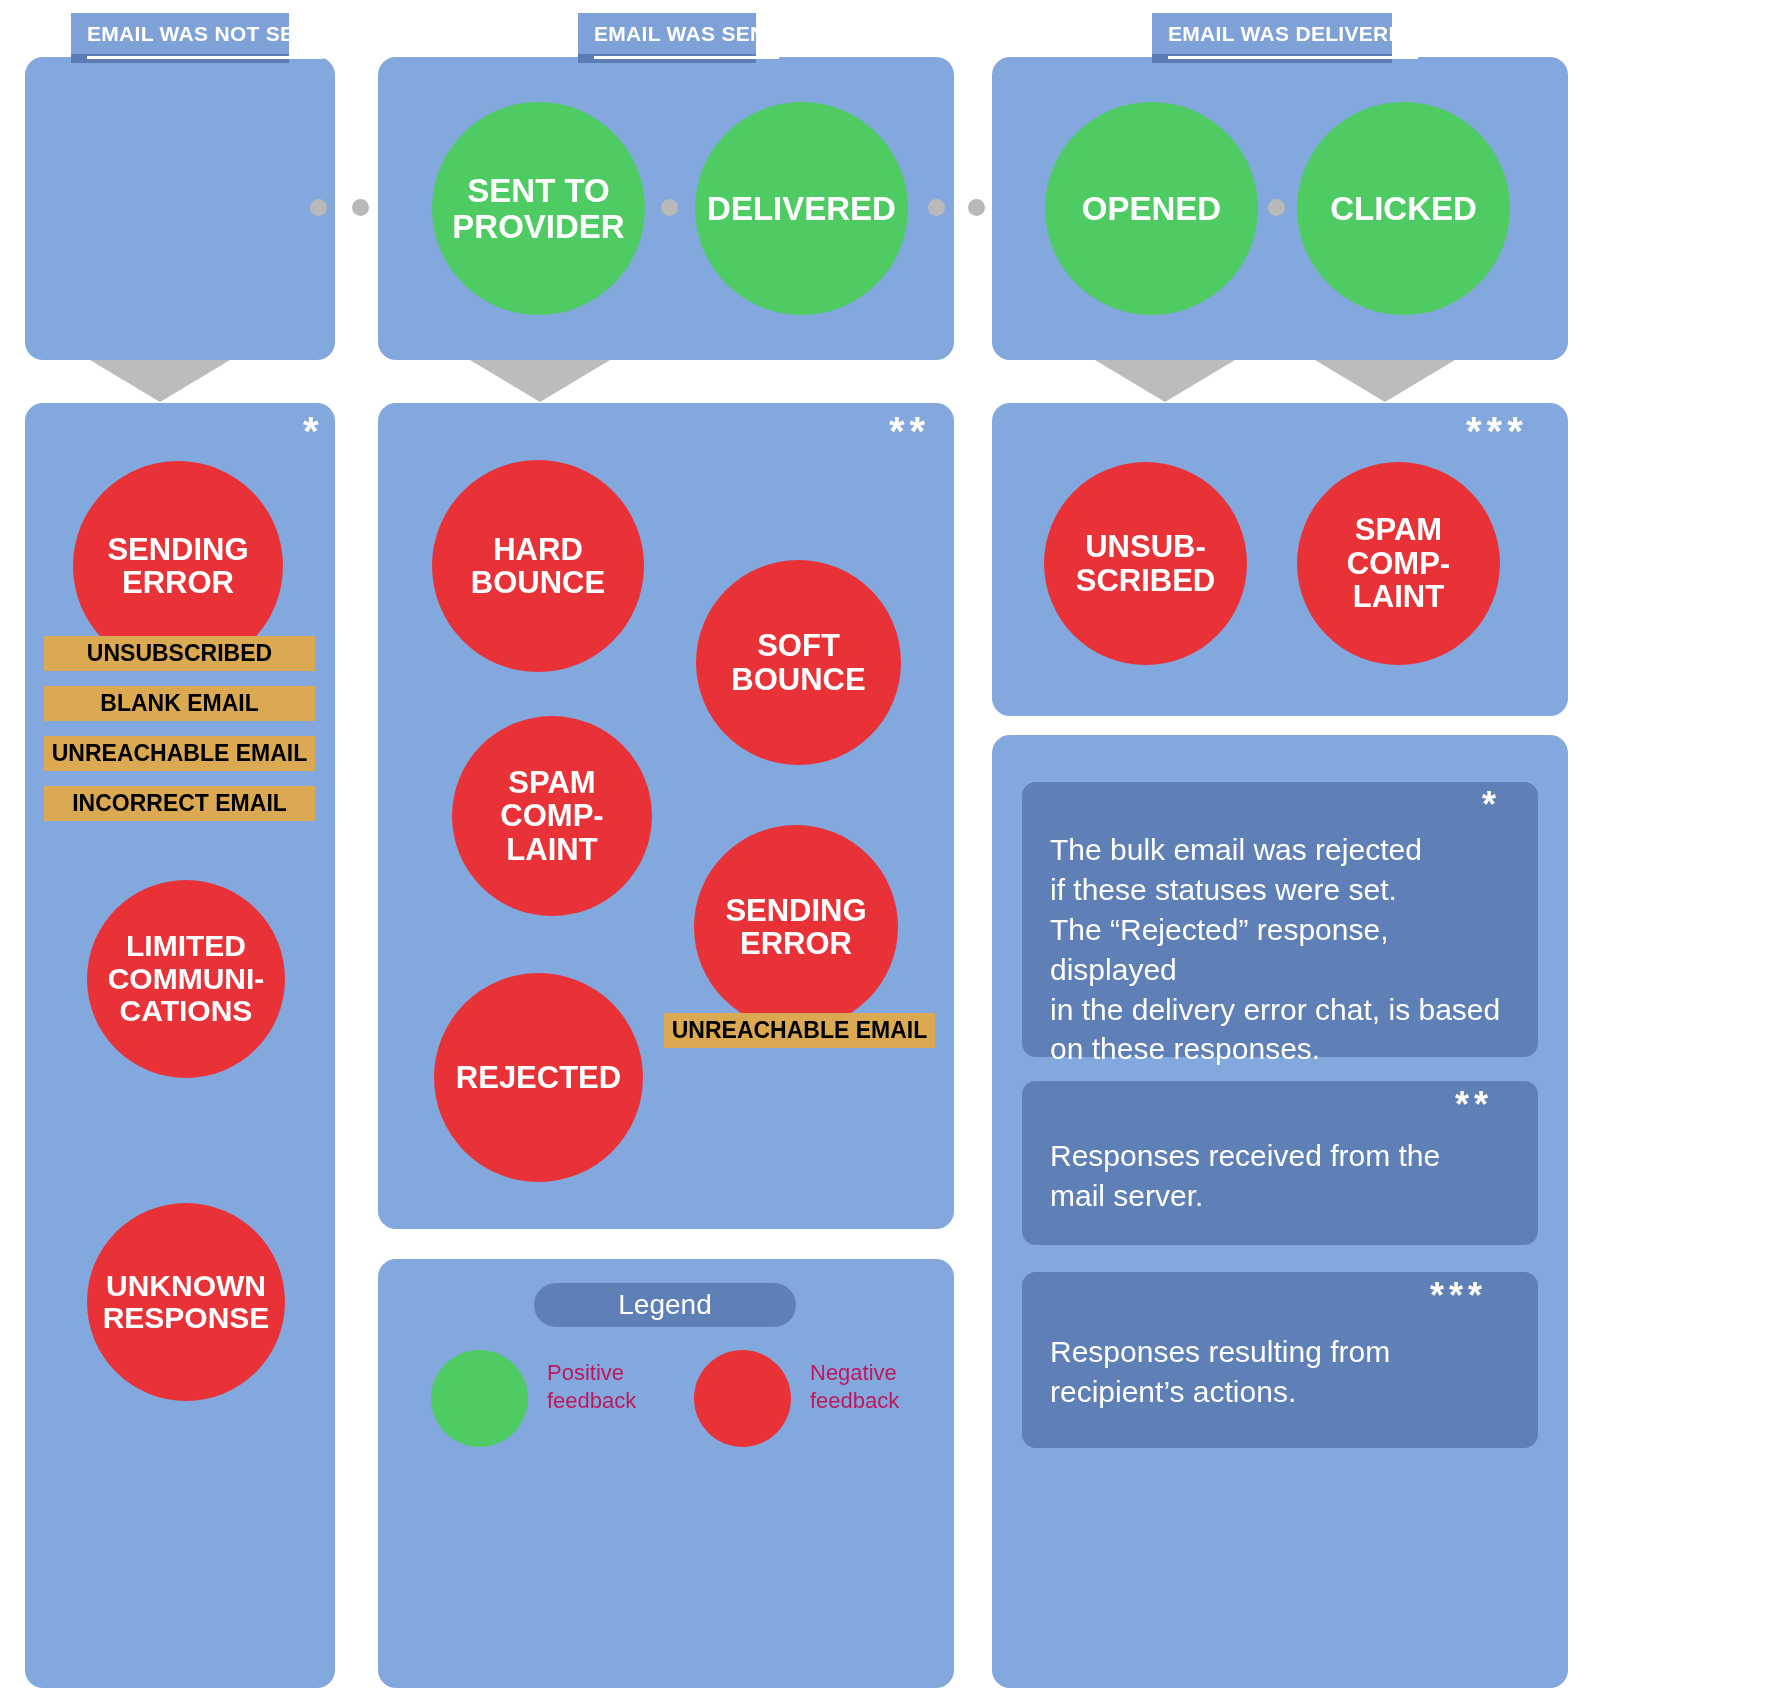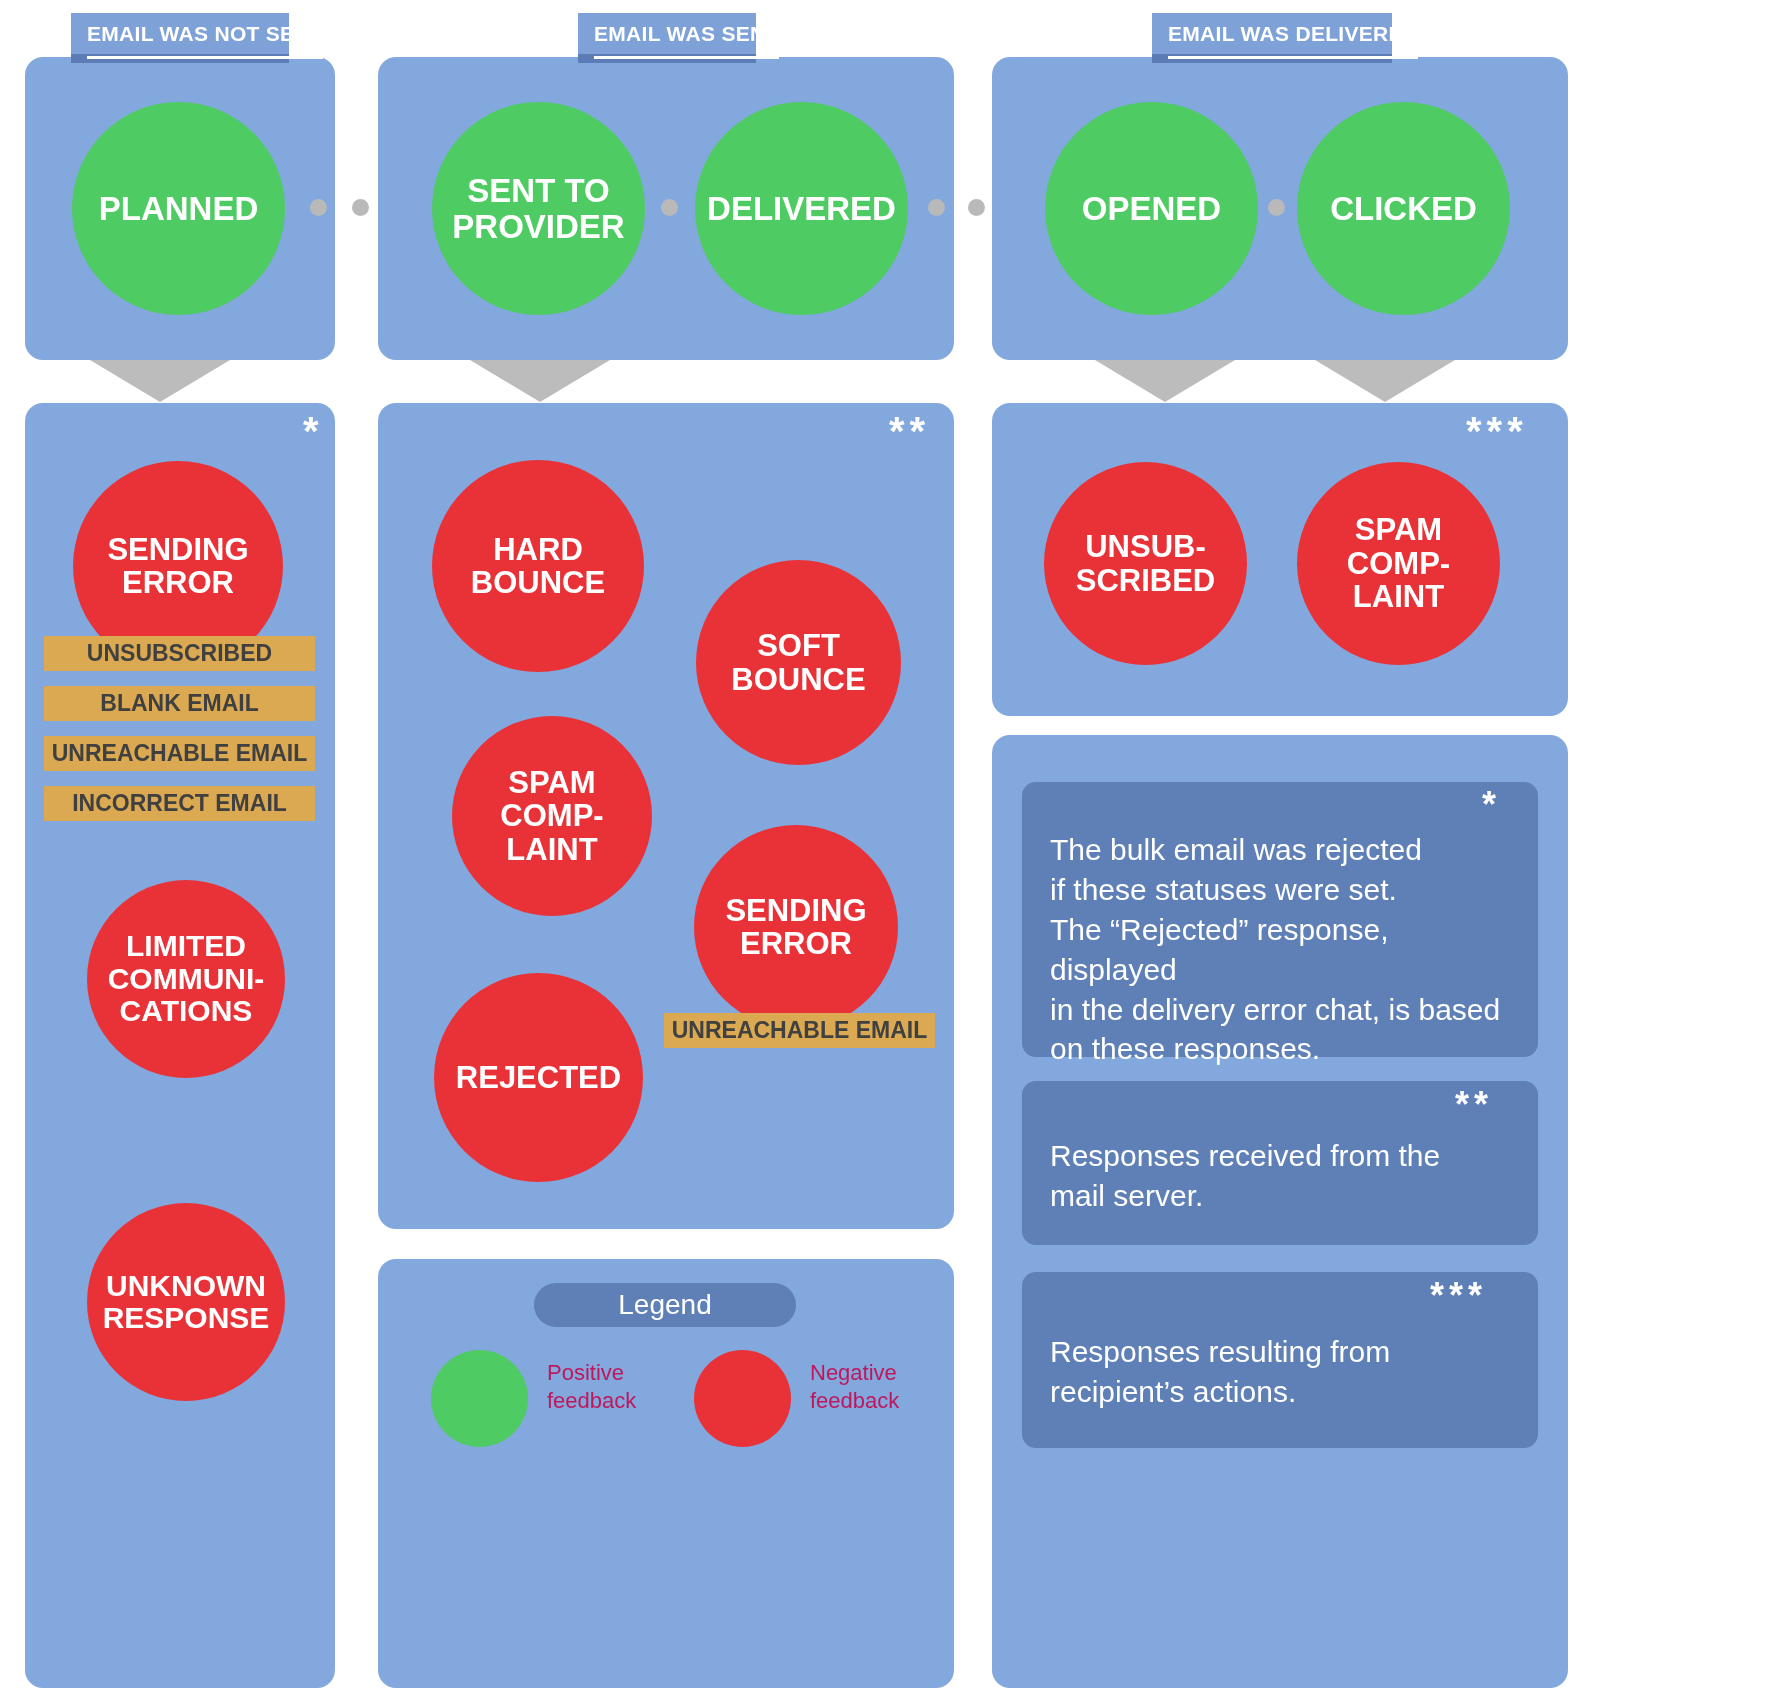--- a/index.html
+++ b/index.html
@@ -77,21 +77,21 @@
   .chevron {
     position: absolute;
     background: #bcbcbc;
     clip-path: polygon(0 0, 100% 0, 50% 100%);
   }
 
   
   .tag {
     position: absolute;
     background: #dba951;
-    color: #404040;
+    color: #000000;
     font-weight: bold;
     font-size: 22px;
     text-align: center;
     display: flex;
     align-items: center;
     justify-content: center;
     box-sizing: border-box;
     white-space: nowrap;
   }
 
@@ -155,23 +155,20 @@
   <div class="chevron" style="left:85px; top:357px; width:150px; height:45px;"></div>
   <div class="chevron" style="left:465px; top:357px; width:150px; height:45px;"></div>
   <div class="chevron" style="left:1090px; top:357px; width:150px; height:45px;"></div>
   <div class="chevron" style="left:1310px; top:357px; width:150px; height:45px;"></div>
 
   <div class="panel" style="left:25px; top:57px; width:310px; height:303px;">
   </div>
   <div class="header-tab" style="left:71px; top:13px; width:218px;">
     <span class="u">EMAIL WAS NOT SENT</span>
   </div>
-  <div class="circle green" style="left:72px; top:102px; width:213px; height:213px; font-size:33px;">
-    <span style="white-space:pre-line;">PLANNED</span>
-  </div>
 
   <div class="dot" style="left:310px; top:199px;"></div>
   <div class="dot" style="left:352px; top:199px;"></div>
   <div class="dot" style="left:388px; top:199px;"></div>
 
   <div class="panel" style="left:378px; top:57px; width:576px; height:303px;">
   </div>
   <div class="header-tab" style="left:578px; top:13px; width:178px;">
     <span class="u">EMAIL WAS SENT</span>
   </div>

